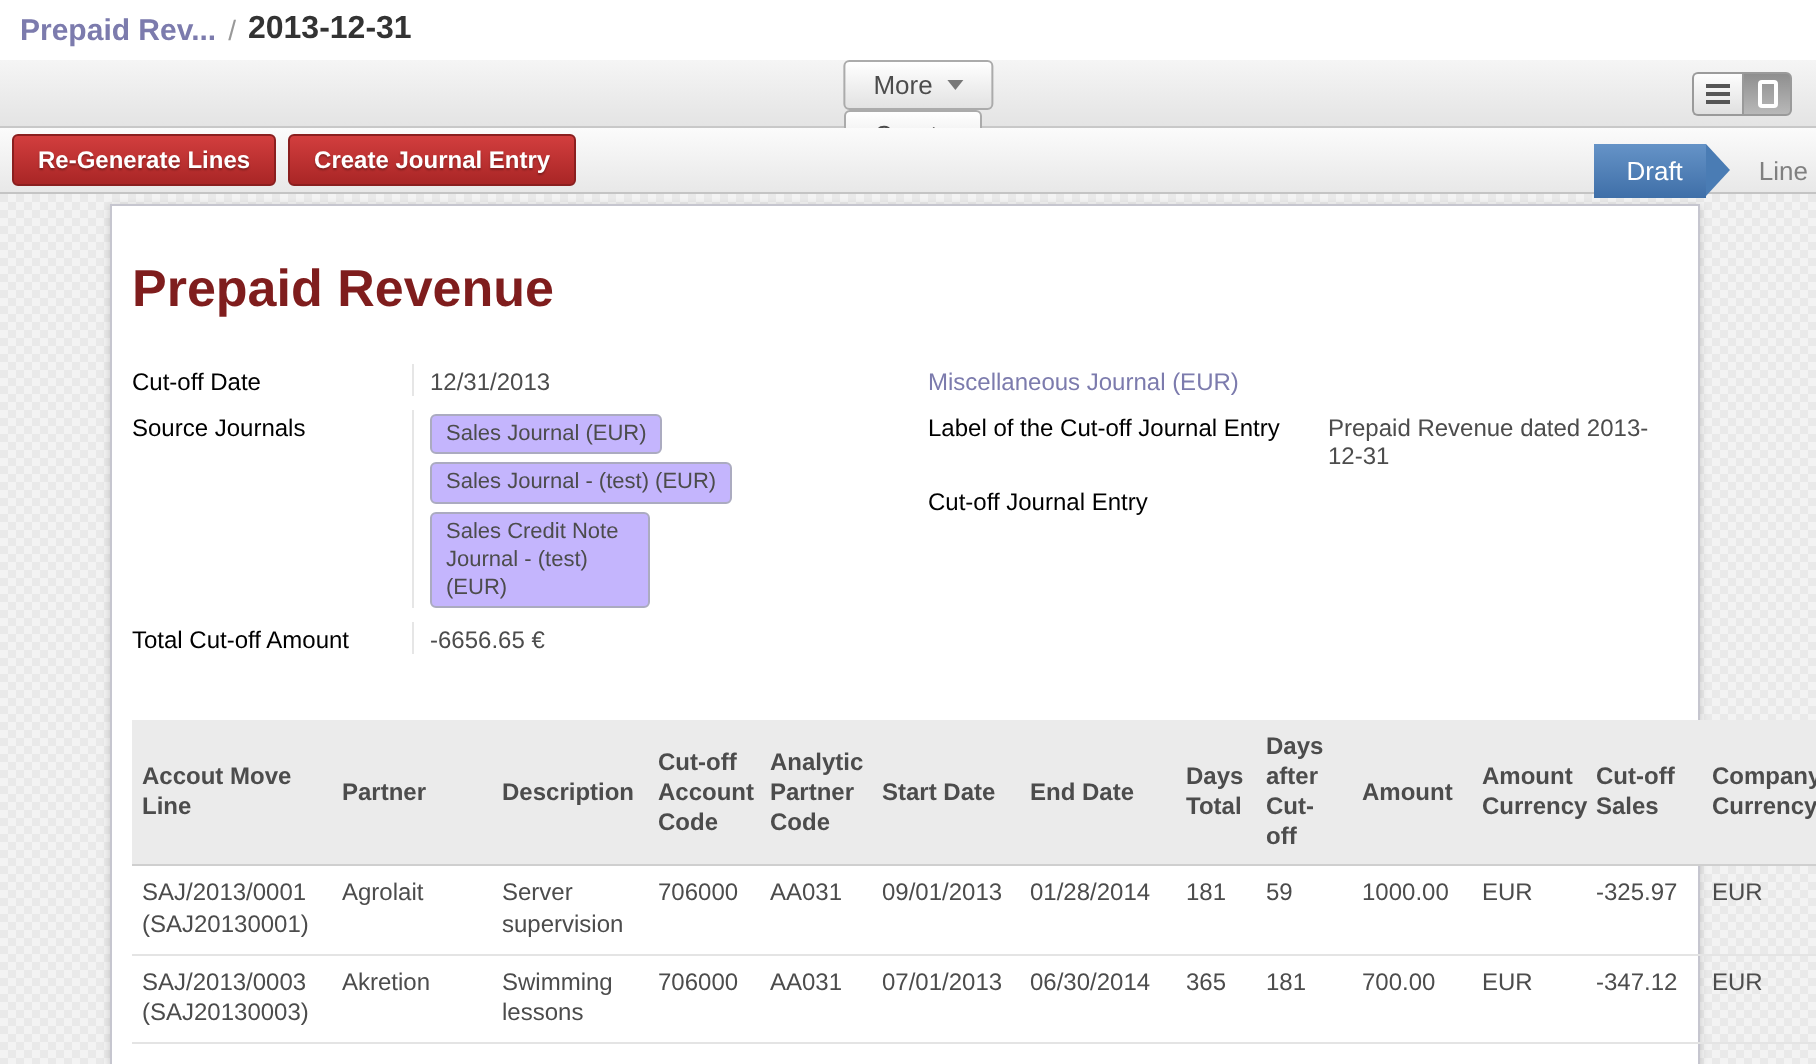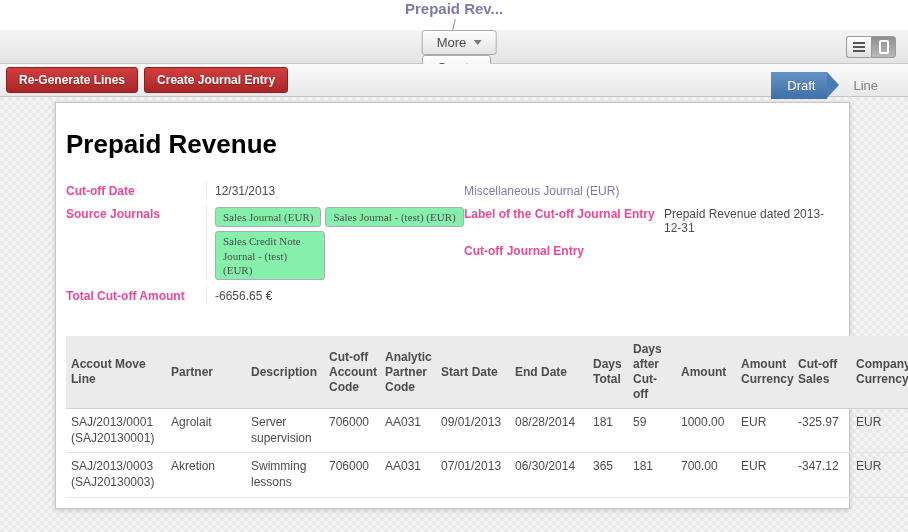--- a/index.html
+++ b/index.html
@@ -3,24 +3,24 @@
 <meta charset="utf-8">
 <style>
   * { margin:0; padding:0; box-sizing:border-box; }
   html,body { width:908px; height:532px; overflow:hidden; }
   body {
     font-family:"Liberation Sans","DejaVu Sans",sans-serif;
     color:#4c4c4c; background:#fff; font-size:13px;
   }
 
   
-  .crumb-bar { height:30px; background:#fff; display:flex; align-items:center; padding:0 10px;flex-direction:column; }
+  .crumb-bar { height:30px; background:#fff; display:flex; align-items:center; padding:0 10px; }
   .crumb-parent { color:#7c7bad; font-weight:bold; font-size:15px; cursor:pointer; }
   .crumb-sep { color:#999; font-size:14px; margin:0 6px; font-weight:normal; }
-  .crumb-current { color:#333; font-weight:bold; font-size:12px;margin-left:20px; }
+  .crumb-current { color:#333; font-weight:bold; font-size:16px; }
 
   
   .toolbar {
     height:34px; background:linear-gradient(to bottom,#f5f5f5,#e4e4e4);
     border-bottom:1px solid #c8c8c8; display:flex; align-items:center; padding:0 10px;
     position:relative;
     flex-direction:column;
   }
   .btn {
     display:inline-flex; align-items:center; justify-content:center;
@@ -53,21 +53,21 @@
     height:33px; background:linear-gradient(to bottom,#fbfbfb,#e8e8e8);
     border-bottom:1px solid #c4c4c4; display:flex; align-items:center; padding:0;
     position:relative;
   }
   .btn-danger {
     margin-left:6px; padding:5px 12px; font-size:12px; font-weight:bold; color:#fff;
     background:linear-gradient(to bottom,#d23e3e,#a92626);
     border:1px solid #8a1f1f; border-radius:3px; cursor:pointer;
     text-shadow:0 1px 1px rgba(0,0,0,.3);
   }
-  .statusbar { position:absolute; right:30px; top:0; height:42px; display:flex; align-items:center;justify-content:center; }
+  .statusbar { position:absolute; right:4px; top:0; height:42px; display:flex; align-items:center;justify-content:center; }
   .status-arrow {
     position:relative; height:27px; display:flex; align-items:center;
     background:linear-gradient(to bottom,#6593c7,#3f6fa8);
     color:#fff; font-size:13px; padding:0 12px 0 16px;
   }
   .status-arrow::after {
     content:""; position:absolute; left:100%; top:0;
     border-top:13.5px solid transparent; border-bottom:13.5px solid transparent;
     border-left:12px solid #4a7cb4;
   }
@@ -80,39 +80,39 @@
     background-image:
       linear-gradient(45deg,#f3f3f3 25%,transparent 25%,transparent 75%,#f3f3f3 75%),
       linear-gradient(45deg,#f3f3f3 25%,transparent 25%,transparent 75%,#f3f3f3 75%);
     background-size:8px 8px; background-position:0 0,4px 4px;
   }
   .sheet {
     width:795px; margin-left:55px; background:#fff;
     border:1px solid #c6c6cf; box-shadow:0 1px 4px rgba(0,0,0,.18);
     padding:26px 0 10px 10px; position:relative; min-height:400px;
   }
-  .sheet-title { font-size:26px; font-weight:bold; color:#000000; margin-bottom:22px; }
+  .sheet-title { font-size:26px; font-weight:bold; color:#7f1d1d; margin-bottom:22px; }
 
   .fields-grid { display:flex; }
   .col-left { width:398px; }
   .col-right { width:385px; }
   .frow { display:flex; margin-bottom:7px; }
-  .flabel { font-weight:bold; font-size:12px; color:#ec4899; padding-top:2px; }
+  .flabel { font-weight:normal; font-size:12px; color:#000000; padding-top:2px; }
   .col-left .flabel { width:140px; }
   .col-right .flabel { width:200px; }
   .fvalue { font-size:12px; color:#4c4c4c; padding-top:2px; }
   .col-left .fvalue { width:256px; border-left:1px solid #e6e6e6; padding-left:8px; }
   .col-right .fvalue { width:175px; }
   .link { color:#7c7bad; cursor:pointer; }
 
   .tags { display:flex; flex-wrap:wrap; gap:4px; width:250px; }
   .tag {
     display:inline-block; font-size:11px; color:#4c4c4c;
-    background:#86efac; border:1px solid #ababc0; border-radius:3px;
-    padding:2px 7px; line-height:1.3;font-family:Liberation Serif, serif;
+    background:#c4b5fd; border:1px solid #ababc0; border-radius:3px;
+    padding:2px 7px; line-height:1.3;
   }
   .tag-wrap { max-width:110px; }
 
   
   .table-zone { margin-top:26px; width:843px; }
   table.o2m { border-collapse:collapse; table-layout:fixed; width:843px; font-size:12px; color:#4c4c4c; }
   table.o2m th {
     background:#ebebeb; font-weight:bold; text-align:left; vertical-align:middle;
     padding:6px 5px; line-height:1.25; border-bottom:1px solid #cfcfcf;
   }
@@ -240,21 +240,21 @@
           </tr>
         </thead>
         <tbody>
           <tr>
             <td>SAJ/2013/0001 (SAJ20130001)</td>
             <td>Agrolait</td>
             <td>Server supervision</td>
             <td>706000</td>
             <td>AA031</td>
             <td>09/01/2013</td>
-            <td>08/28/2014</td>
+            <td>01/28/2014</td>
             <td class="ta-r">181</td>
             <td class="ta-r">59</td>
             <td class="ta-r">1000.00</td>
             <td>EUR</td>
             <td class="ta-r">-325.97</td>
             <td>EUR</td>
           </tr>
           <tr>
             <td>SAJ/2013/0003 (SAJ20130003)</td>
             <td>Akretion</td>

